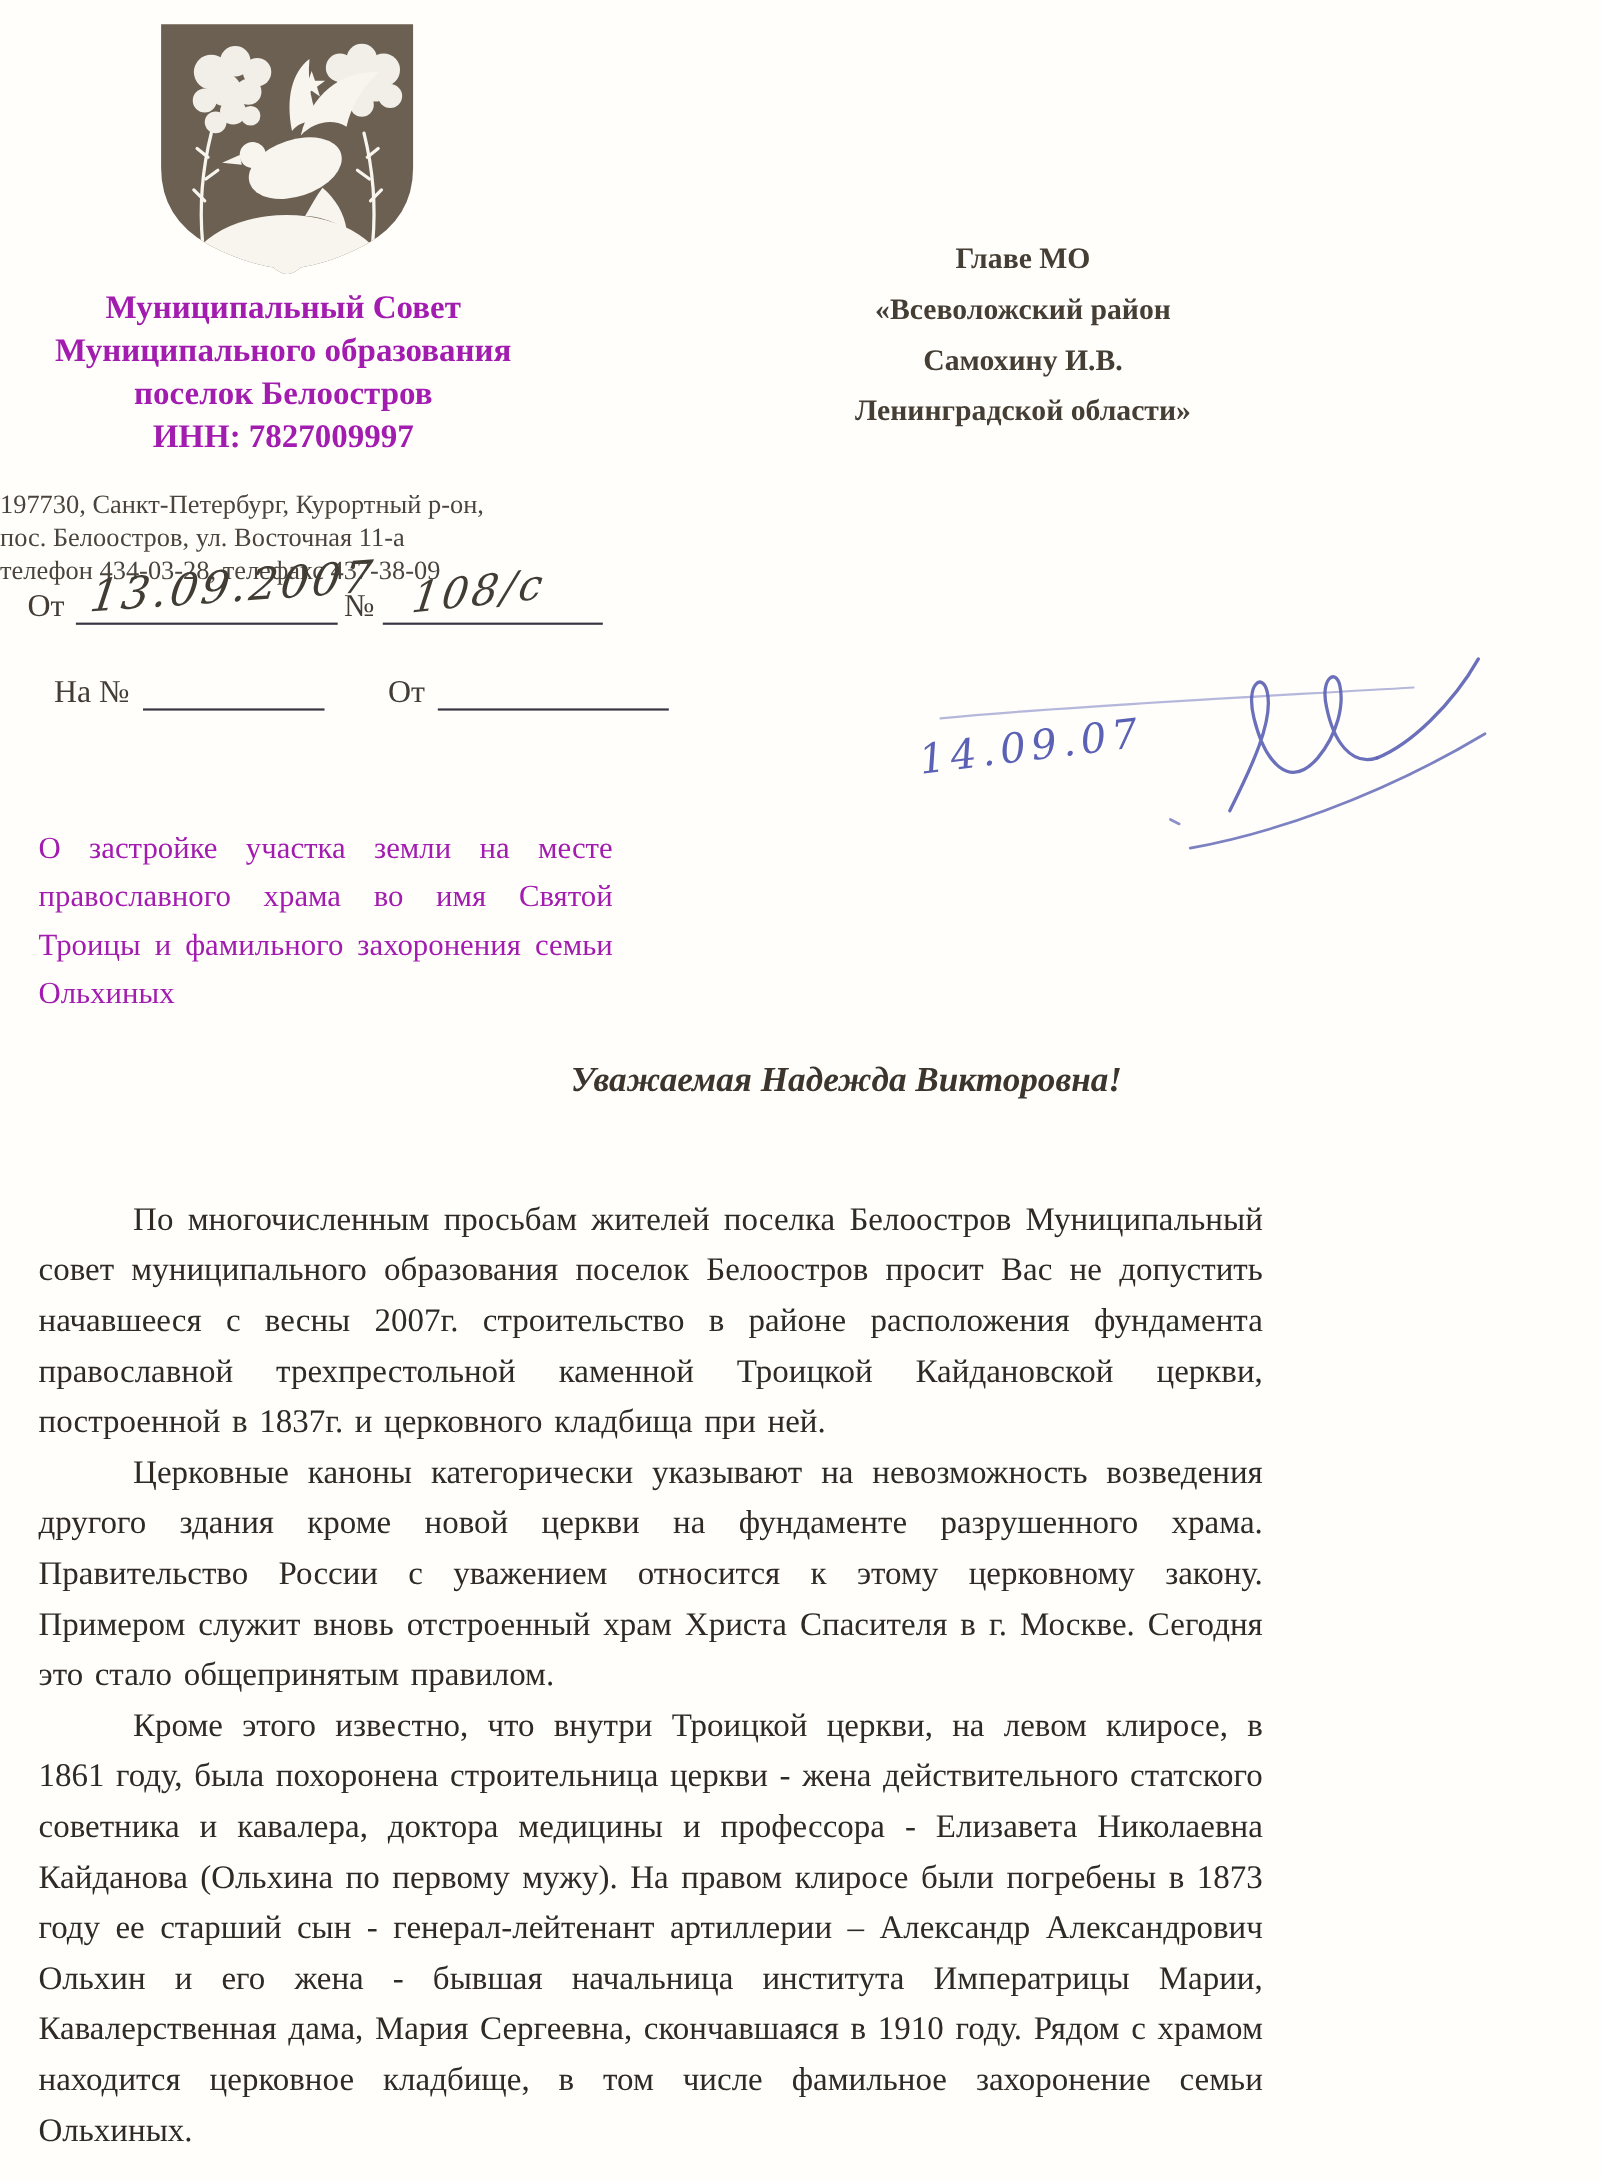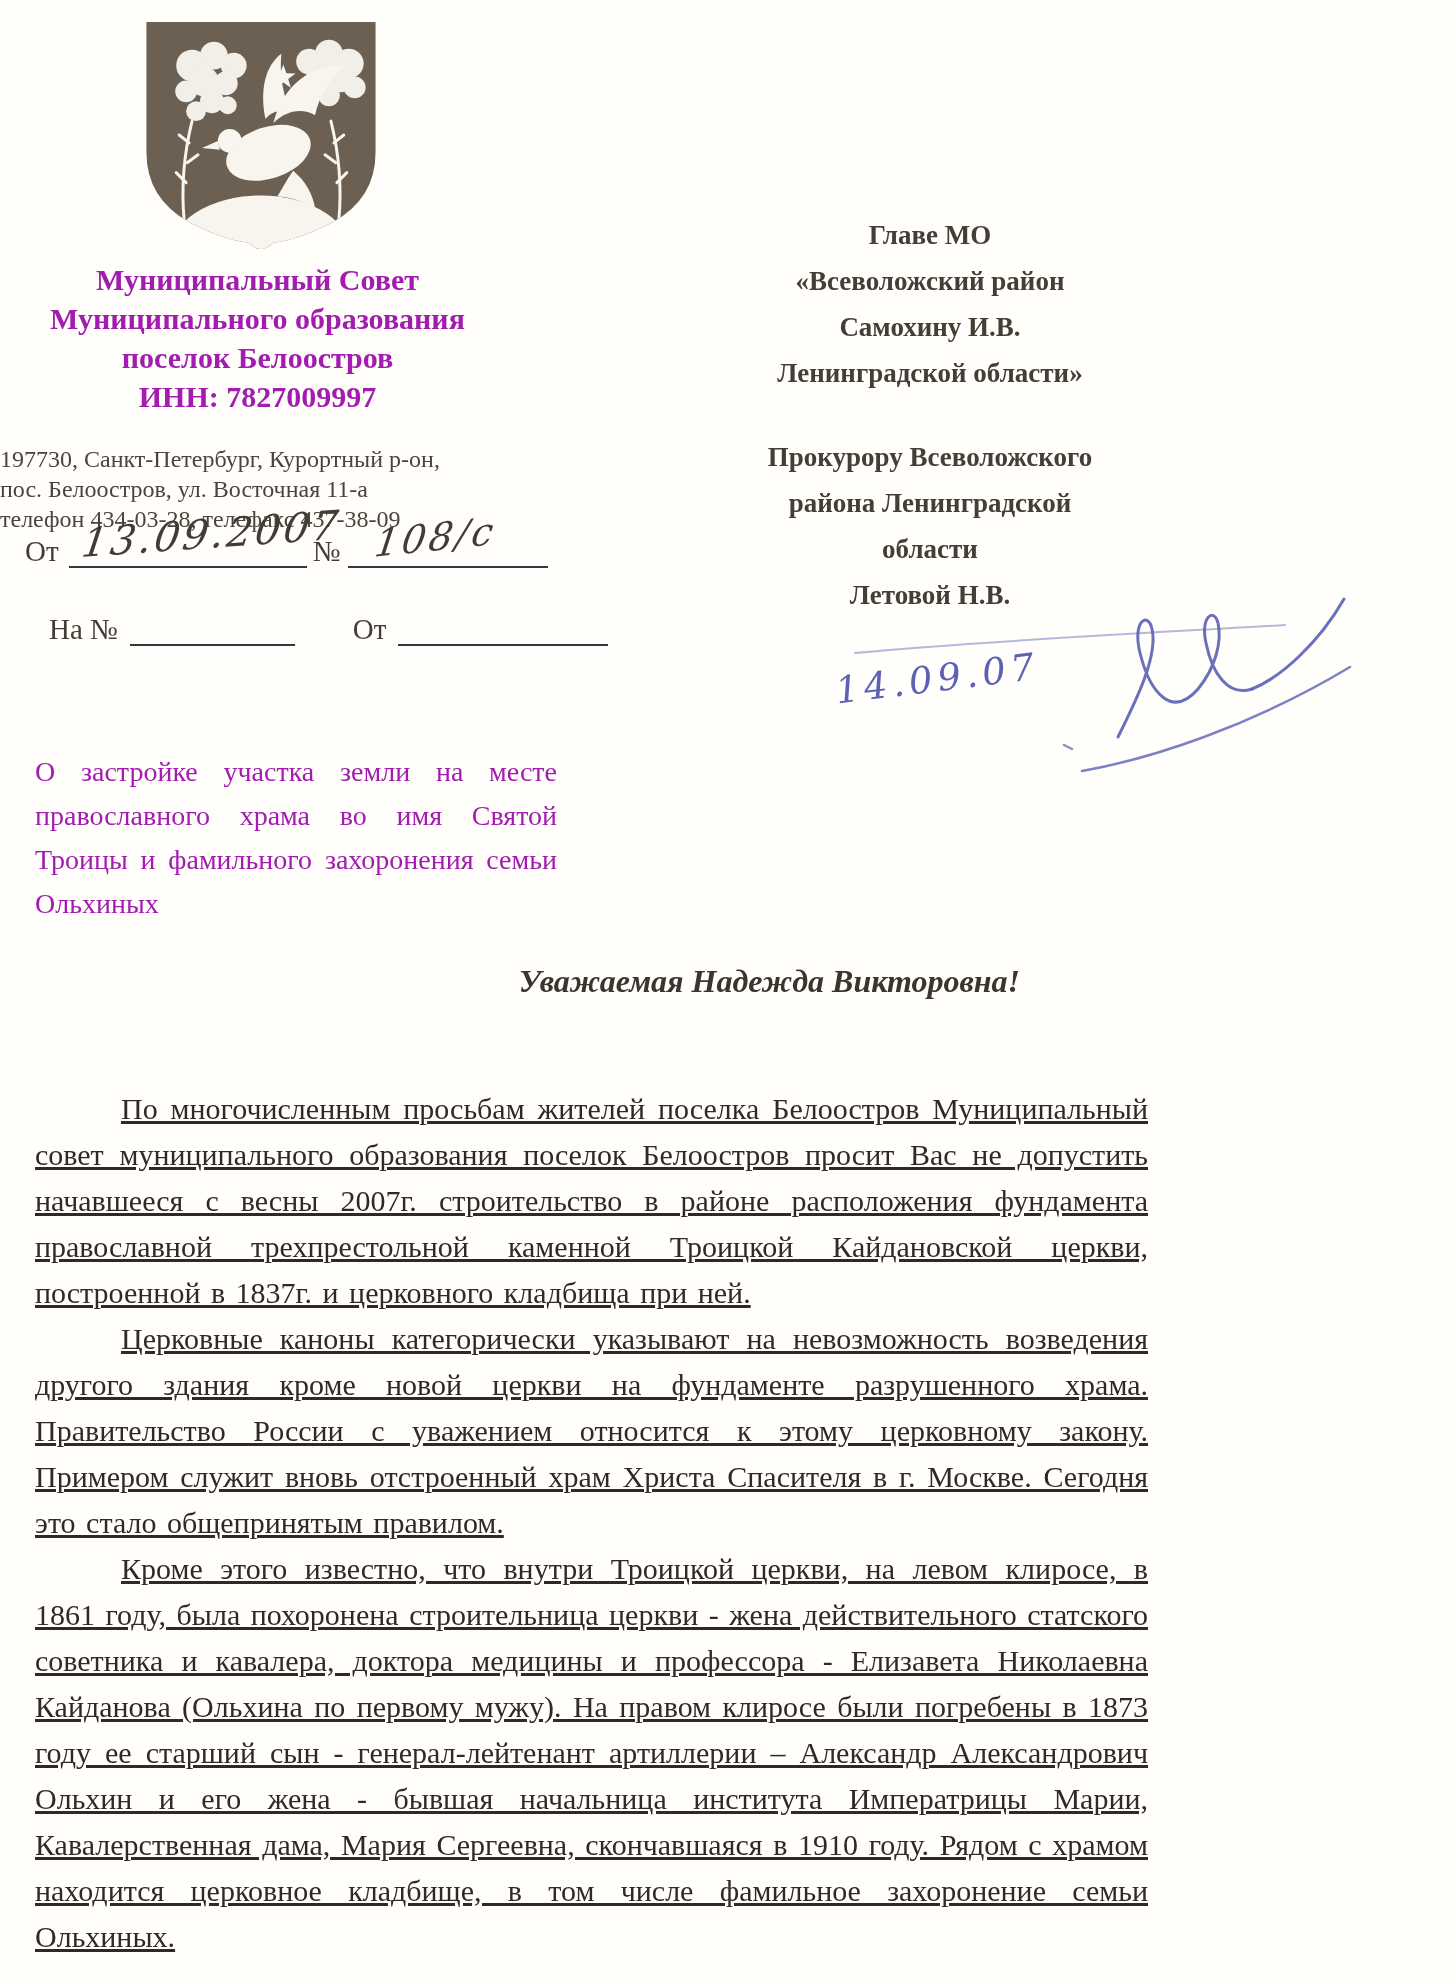--- a/index.html
+++ b/index.html
@@ -78,21 +78,21 @@
     position:absolute;left:380px;top:963px;width:640px;
     text-align:right;font-weight:bold;font-style:italic;
     font-size:32px;color:#3b352e;
   }
   
   .body-text{
     position:absolute;left:35px;top:1086px;width:1113px;
     font-size:30px;line-height:46px;text-align:justify;
     color:#2f2a24;word-spacing:3px;
   }
-  .body-text p{margin:0;text-indent:86px;text-decoration:underline;}
+  .body-text p{margin:0;text-indent:86px;}
 </style>
 </head>
 <body>
 
 <div class="page">
 
   <svg class="emblem" viewBox="0 0 255 240" aria-hidden="true">
     <defs>
       <clipPath id="shieldClip">
         <path d="M12,8 H243 V140 Q243,186 200,210 Q168,227 140,231 Q127.5,243 115,231 Q87,227 55,210 Q12,186 12,140 Z"></path>
@@ -174,26 +174,20 @@
     <span class="uline w4"></span>
   </div>
 
   <div class="recipients">
     <div>
       <div>Главе МО</div>
       <div>«Всеволожский район</div>
       <div>Самохину И.В.</div>
       <div>Ленинградской области»</div>
     </div>
-    <div class="recipient-secondary">
-      <div>Прокурору Всеволожского</div>
-      <div>района Ленинградской</div>
-      <div>области</div>
-      <div>Летовой Н.В.</div>
-    </div>
   </div>
 
   <div class="annotation">
     <svg width="580" height="240" viewBox="0 0 580 240" aria-hidden="true">
       <g stroke="#5b61b4" fill="none" stroke-linecap="round">
         <path d="M35,78 C160,66 330,58 465,50" stroke-width="2" opacity="0.45"></path>
         <path d="M298,162 C318,122 338,80 332,54 C328,36 312,46 320,78 C330,118 352,144 378,114 C396,92 402,66 398,48 C394,32 380,42 386,68 C392,98 408,122 432,114" stroke-width="3" opacity="0.9"></path>
         <path d="M432,114 C462,102 500,66 524,24" stroke-width="3" opacity="0.9"></path>
         <path d="M262,196 C330,184 430,152 530,92" stroke-width="2.5" opacity="0.8"></path>
         <path d="M244,170 L252,174" stroke-width="2.5" opacity="0.7"></path>

